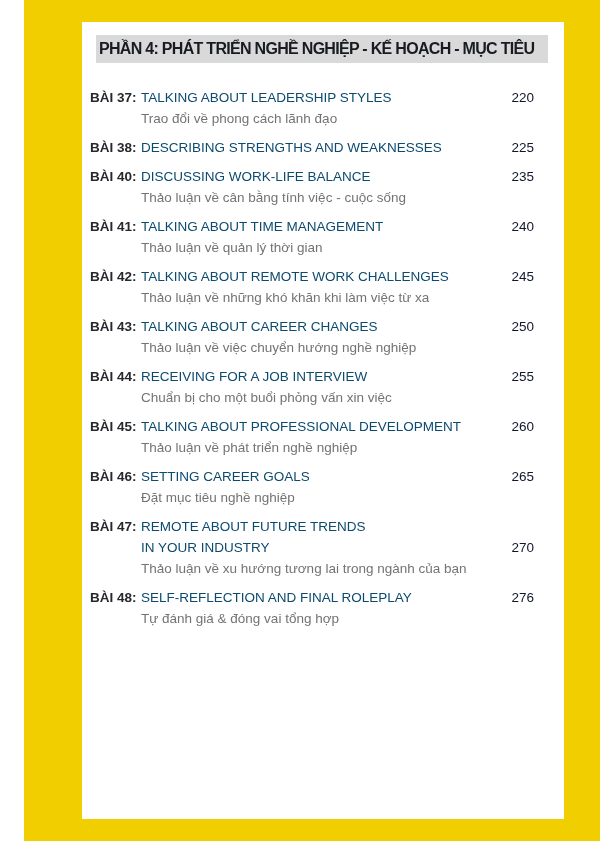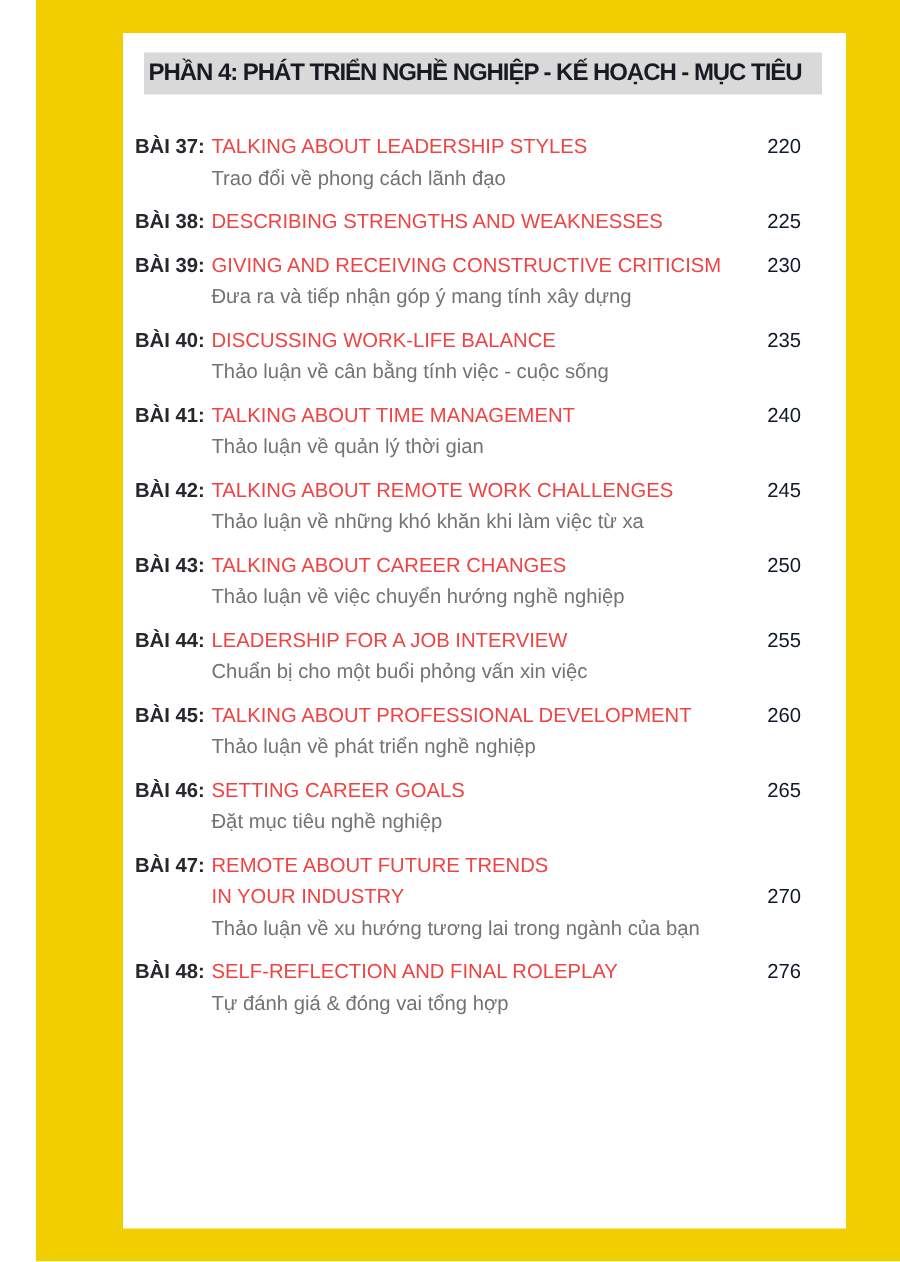--- a/index.html
+++ b/index.html
@@ -50,21 +50,21 @@
   .label {
     flex: 0 0 51px;
     width: 51px;
     font-weight: bold;
     color: #26282E;
     white-space: nowrap;
   }
   .title {
     flex: 1 1 auto;
     white-space: nowrap;
-    color: #ef4444;
+    color: #0c4a6e;
   }
   .sub {
     flex: 1 1 auto;
     color: #737373;
   }
   .pageno {
     flex: 0 0 auto;
     min-width: 28px;
     margin-left: 8px;
     text-align: right;
@@ -93,31 +93,20 @@
         </div>
         <div class="entry">
           <div class="line">
             <span class="label">BÀI 38:</span>
             <span class="title">DESCRIBING STRENGTHS AND WEAKNESSES</span>
             <span class="pageno">225</span>
           </div>
         </div>
         <div class="entry">
           <div class="line">
-            <span class="label">BÀI 39:</span>
-            <span class="title">GIVING AND RECEIVING CONSTRUCTIVE CRITICISM</span>
-            <span class="pageno">230</span>
-          </div>
-          <div class="line">
-            <span class="label"></span>
-            <span class="sub">Đưa ra và tiếp nhận góp ý mang tính xây dựng</span>
-          </div>
-        </div>
-        <div class="entry">
-          <div class="line">
             <span class="label">BÀI 40:</span>
             <span class="title">DISCUSSING WORK-LIFE BALANCE</span>
             <span class="pageno">235</span>
           </div>
           <div class="line">
             <span class="label"></span>
             <span class="sub">Thảo luận về cân bằng tính việc - cuộc sống</span>
           </div>
         </div>
         <div class="entry">
@@ -149,21 +138,21 @@
             <span class="pageno">250</span>
           </div>
           <div class="line">
             <span class="label"></span>
             <span class="sub">Thảo luận về việc chuyển hướng nghề nghiệp</span>
           </div>
         </div>
         <div class="entry">
           <div class="line">
             <span class="label">BÀI 44:</span>
-            <span class="title">LEADERSHIP FOR A JOB INTERVIEW</span>
+            <span class="title">RECEIVING FOR A JOB INTERVIEW</span>
             <span class="pageno">255</span>
           </div>
           <div class="line">
             <span class="label"></span>
             <span class="sub">Chuẩn bị cho một buổi phỏng vấn xin việc</span>
           </div>
         </div>
         <div class="entry">
           <div class="line">
             <span class="label">BÀI 45:</span>

